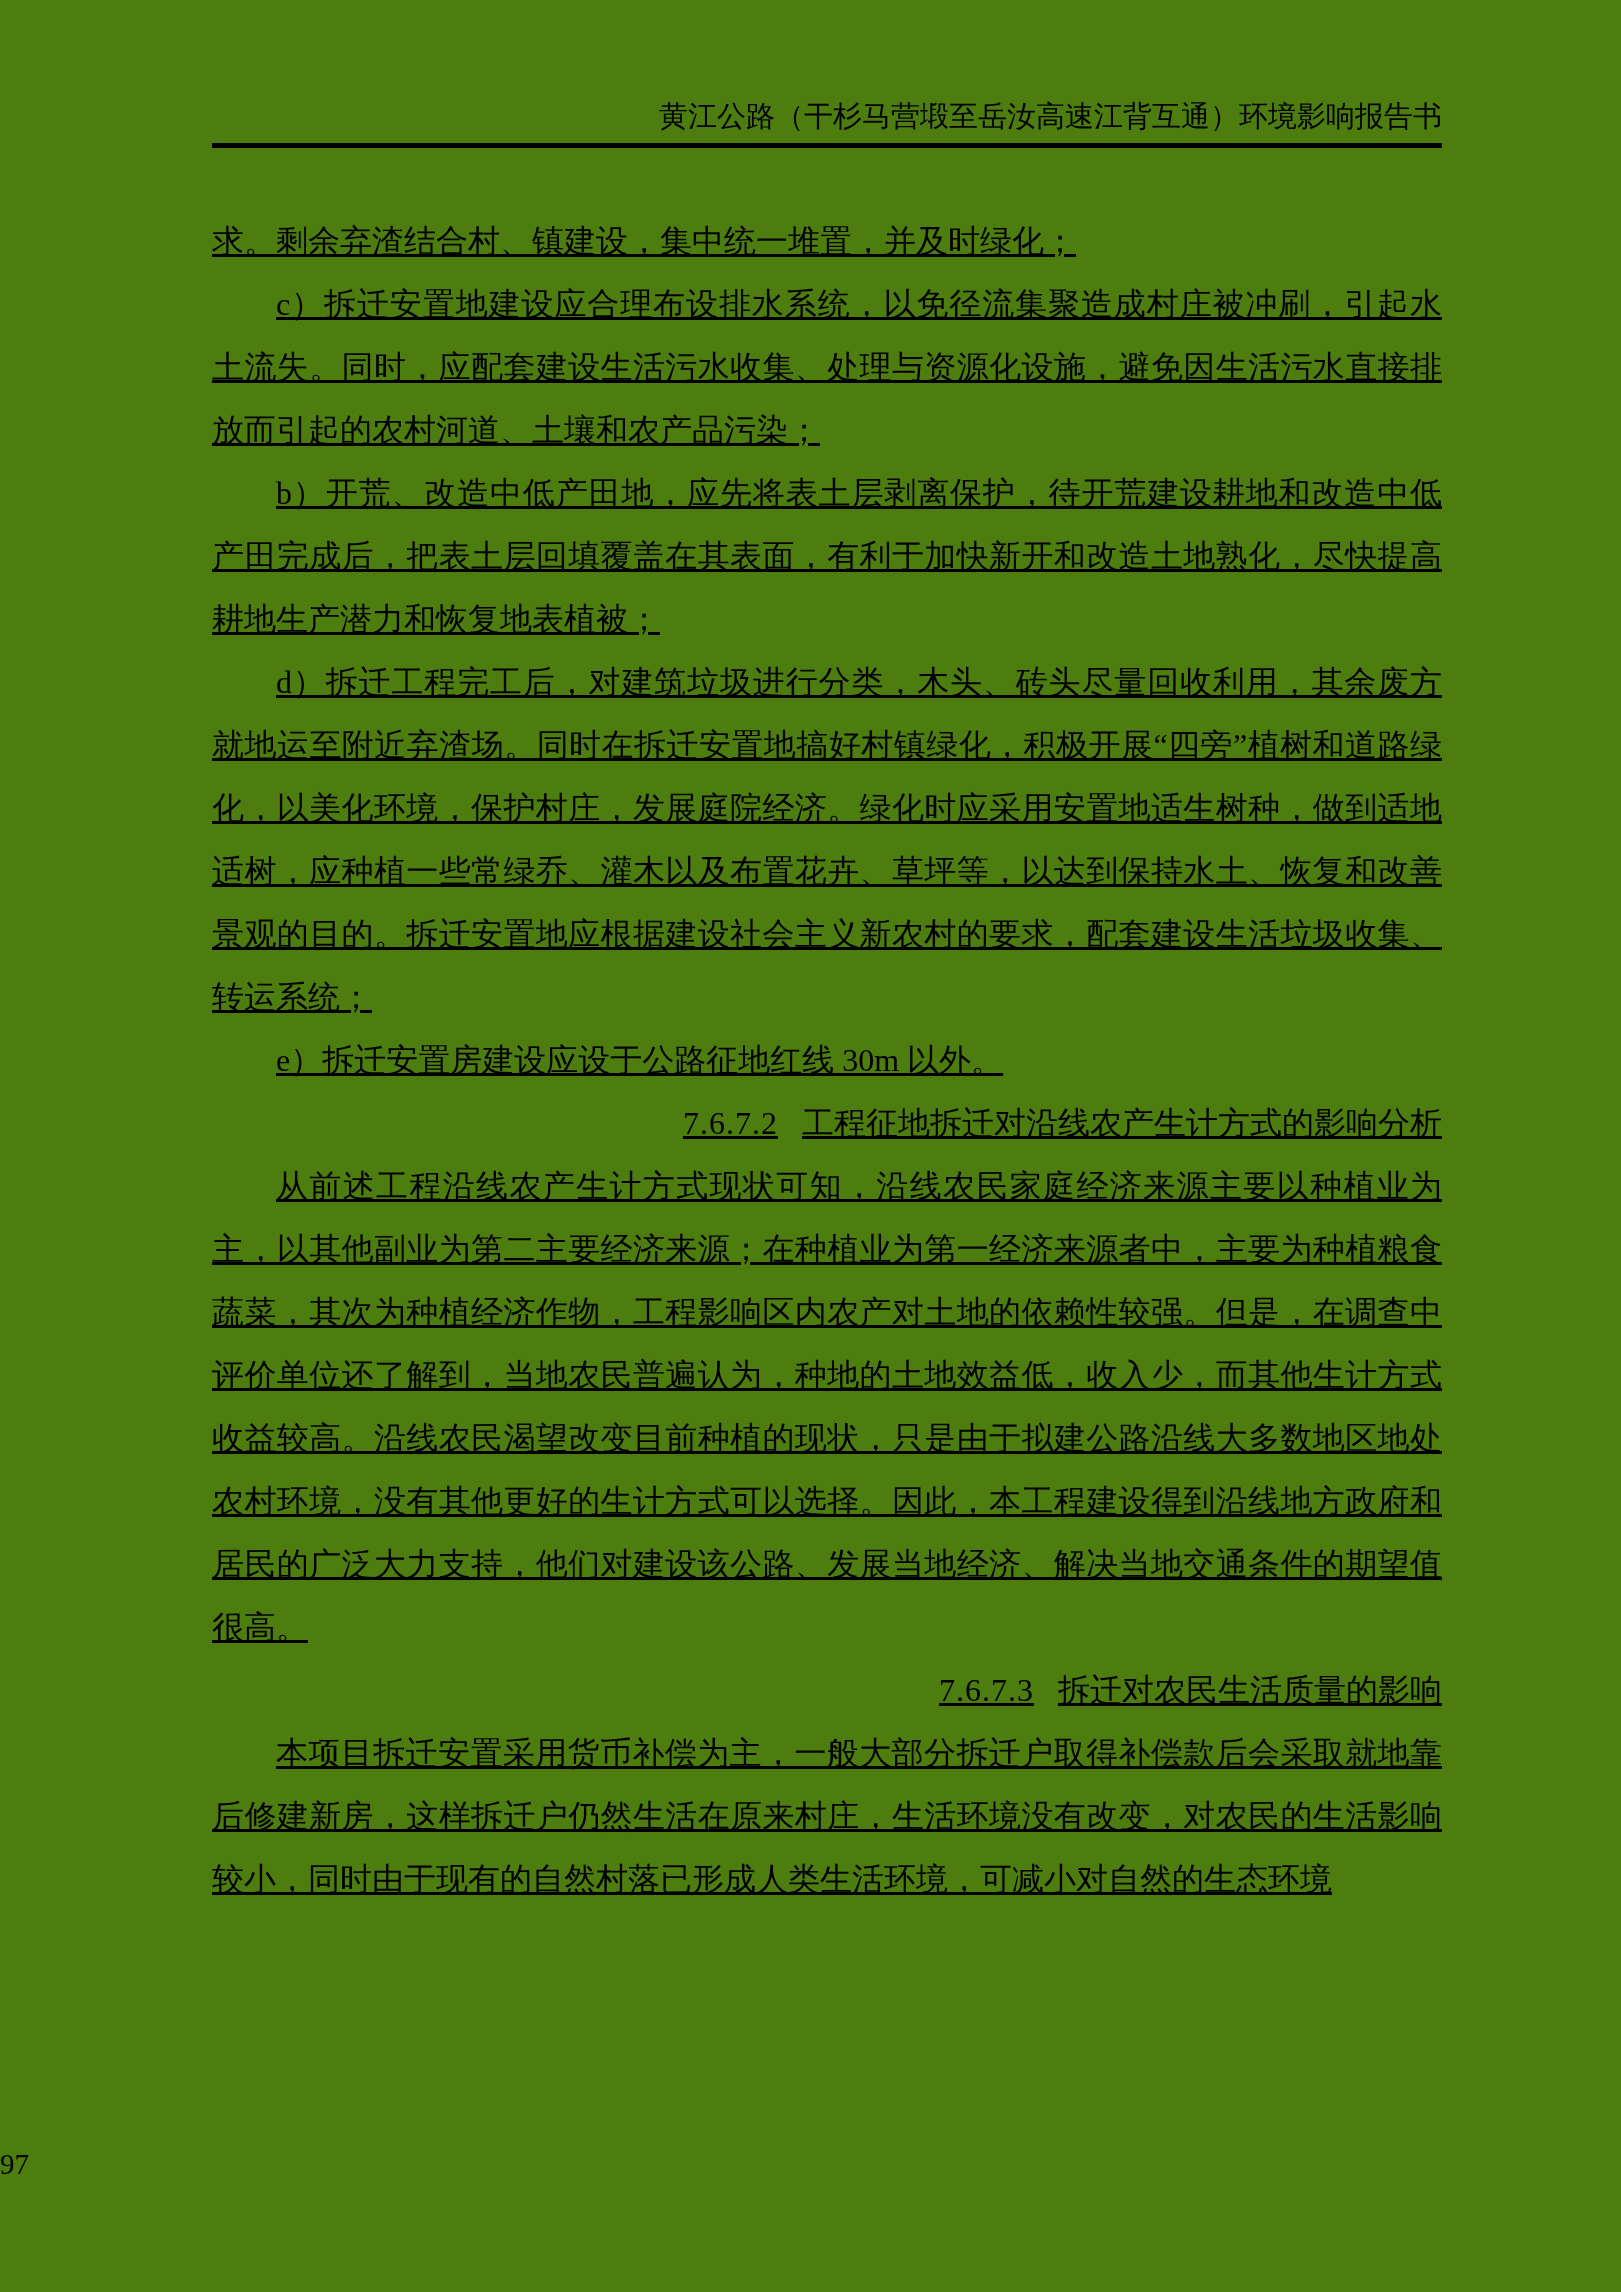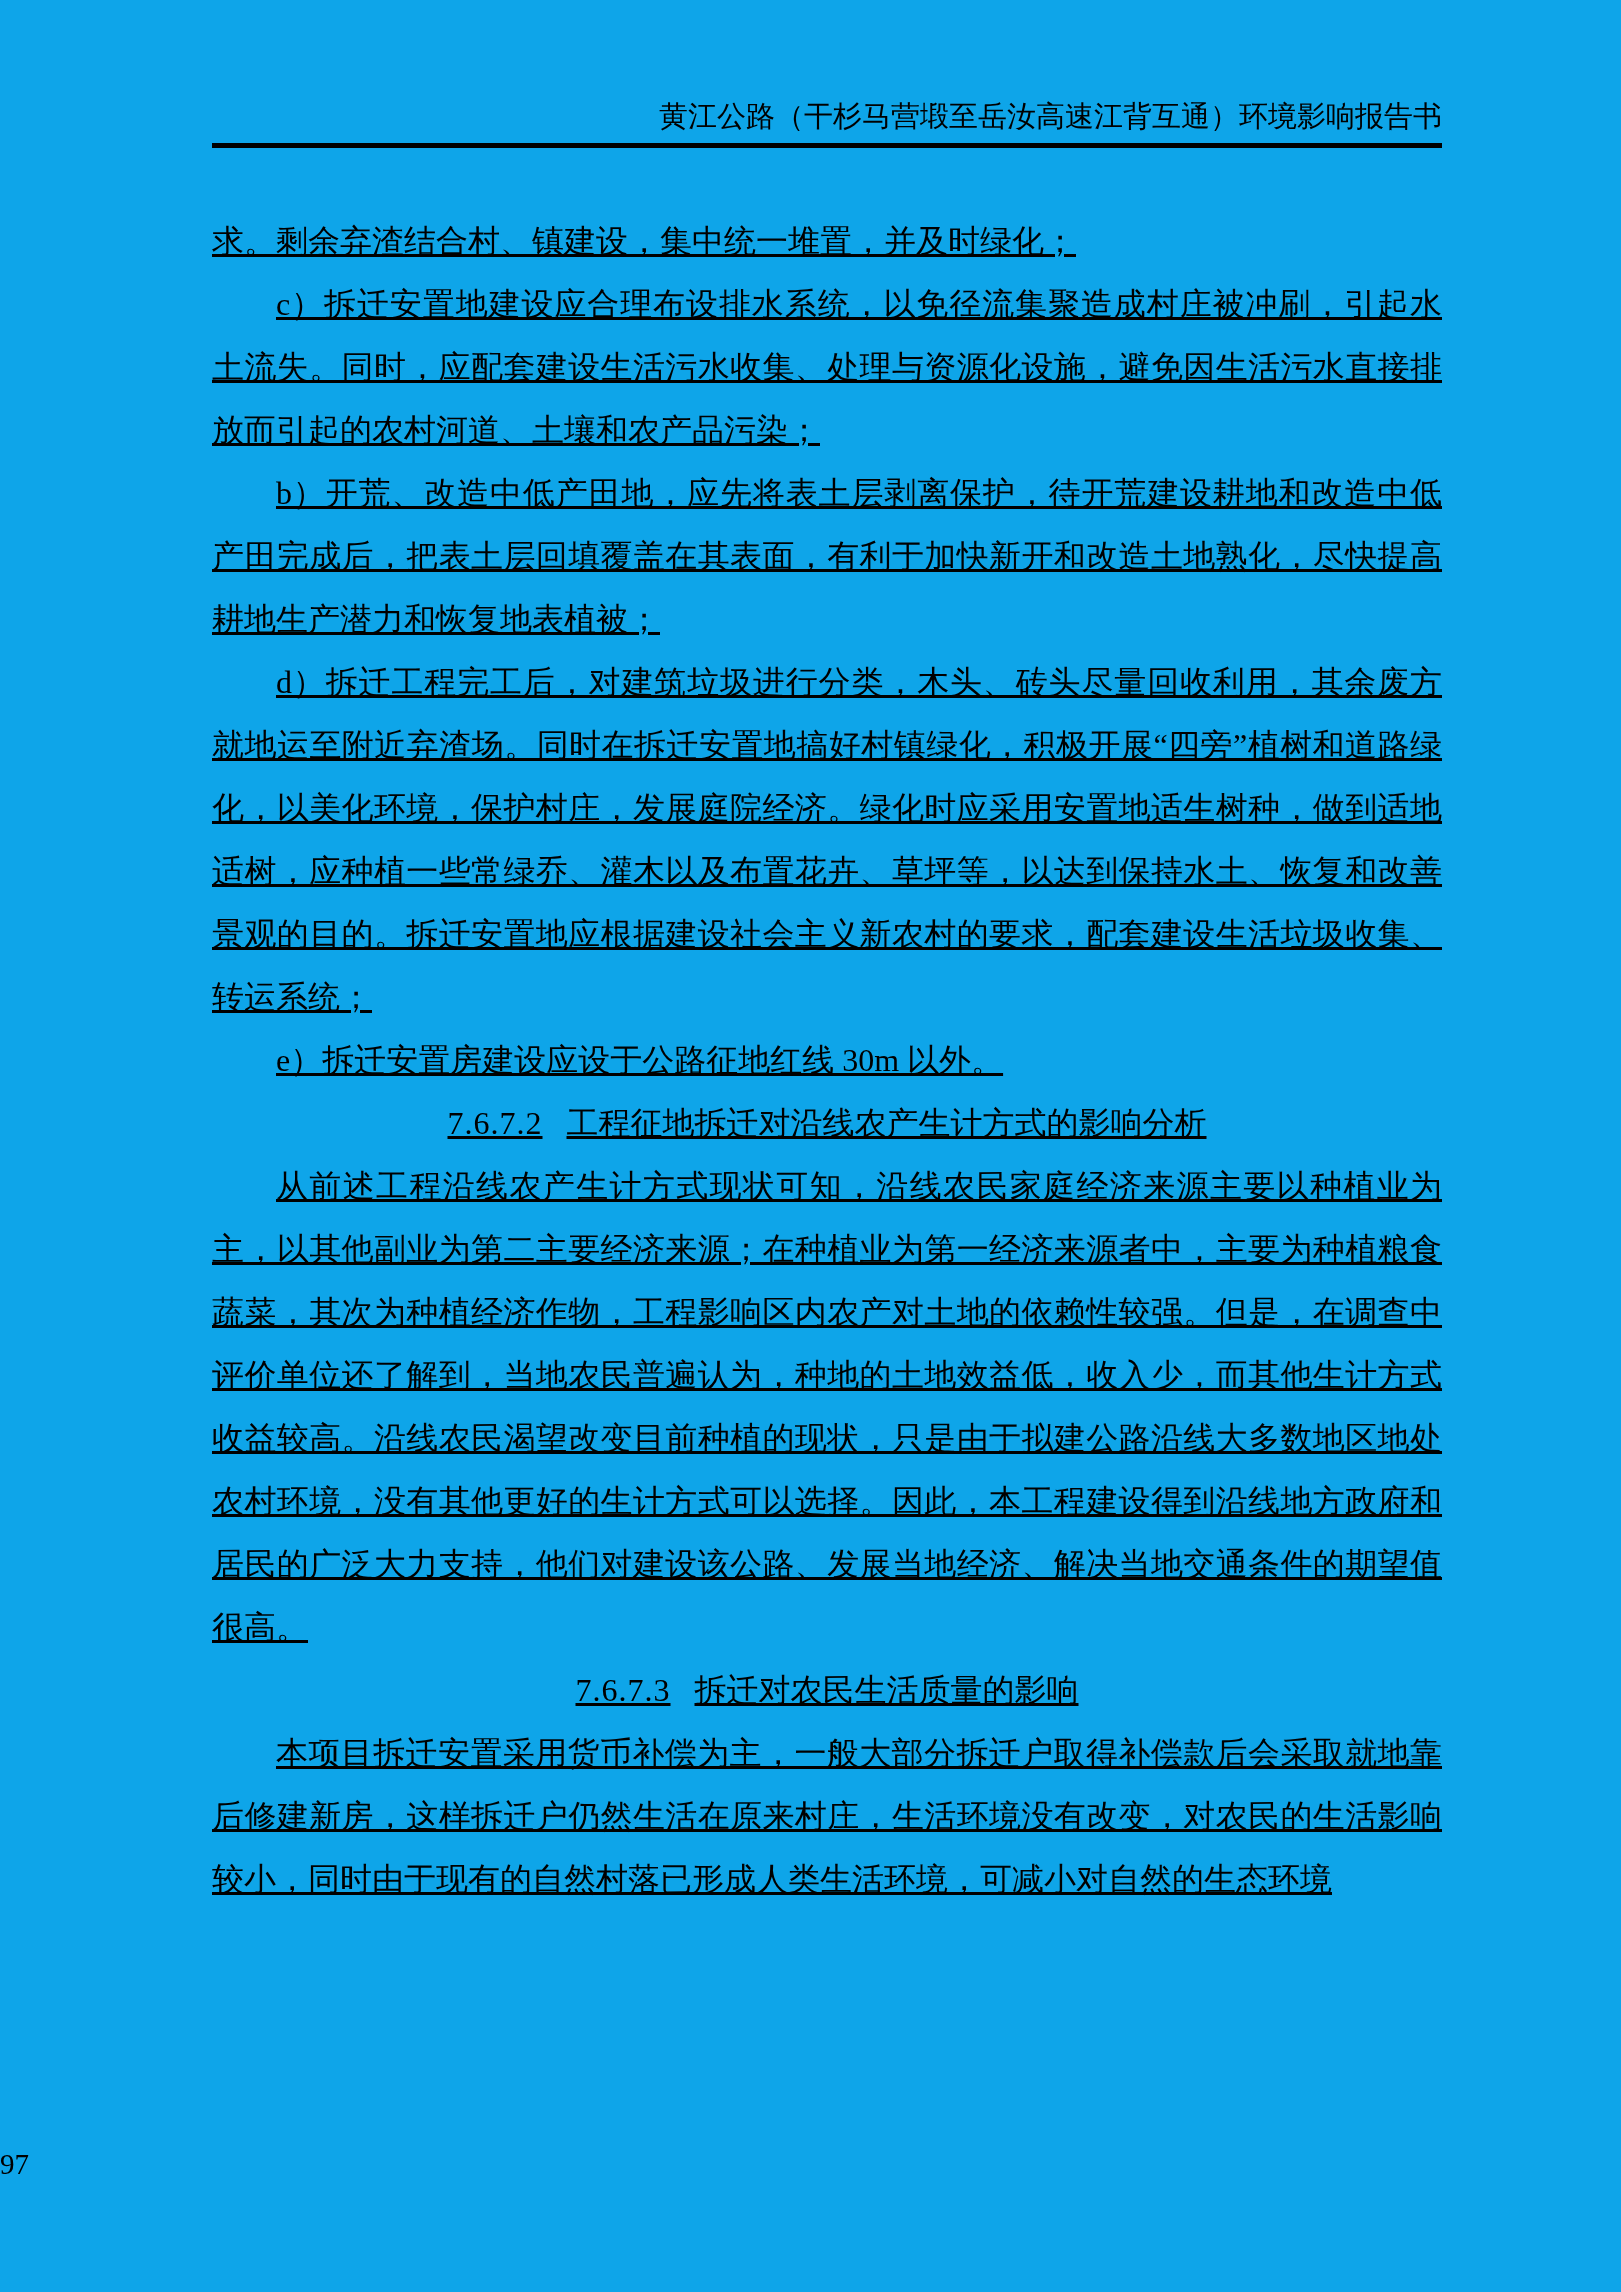--- a/index.html
+++ b/index.html
@@ -4,21 +4,21 @@
 <style>
   html, body {
     margin: 0;
     padding: 0;
     background: #ffffff;
   }
   .page {
     position: relative;
     width: 1621px;
     height: 2293px;
-    background: #0ea5e9;
+    background: #4d7c0f;
     color: #000000;
     font-family: "Liberation Serif", "DejaVu Serif", serif;
     overflow: hidden;
   }
   .header {
     position: absolute;
     left: 212px;
     width: 1230px;
     top: 96px;
     text-align: right;
@@ -50,21 +50,21 @@
     padding: 0;
   }
   p.body {
     text-indent: 2em;
   }
   p.cont {
     text-indent: 0;
   }
   p.heading {
     text-indent: 0;
-    text-align: center;
+    text-align: right;
   }
   .hnum {
     margin-right: 0.75em;
     letter-spacing: 1px;
   }
   .footer {
     position: absolute;
     left: 0;
     width: 100%;
     top: 2143px;

